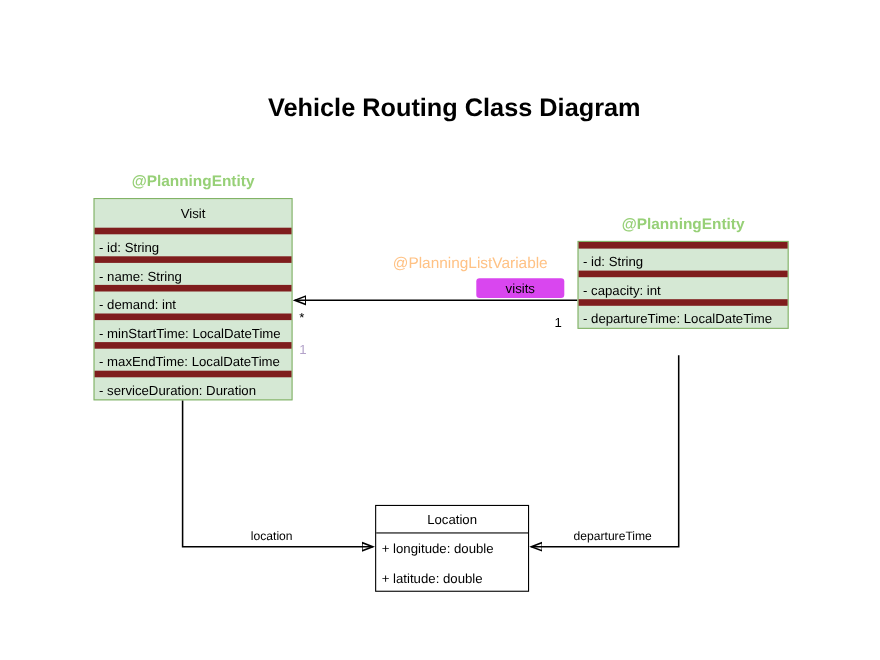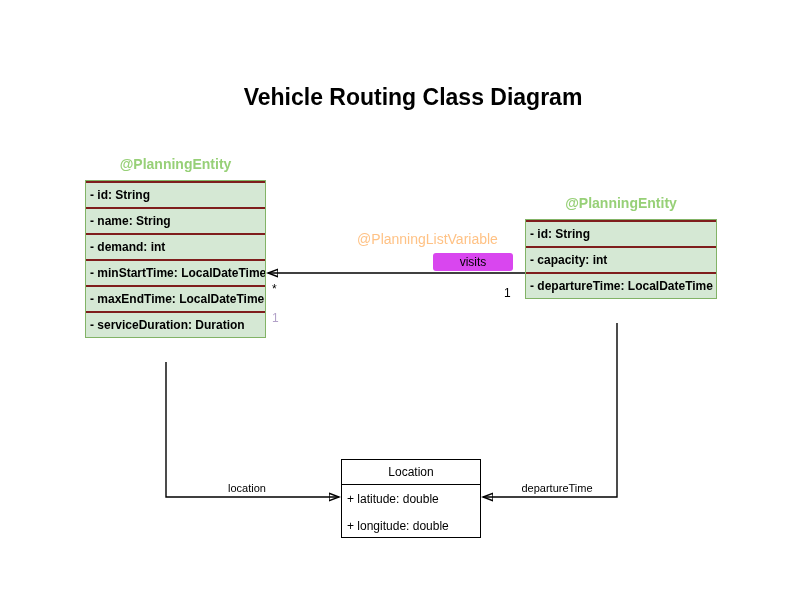--- a/index.html
+++ b/index.html
@@ -40,25 +40,24 @@
     font-size: 12px;
   }
   .uml-class .class-name {
     height: 26px;
     line-height: 26px;
     text-align: center;
   }
   .uml-class .attr-row {
     height: 26px;
     line-height: 25px;
-    border-top: 2px solid #7f1d1d;
+    border-top: 6px solid #7f1d1d;
     padding-left: 4px;
     white-space: nowrap;
     overflow: hidden;
-    font-weight: bold;
   }
   .uml-class-plain {
     border: 1px solid #000000;
     background: #ffffff;
     color: #000000;
     font-size: 12px;
   }
   .uml-class-plain .class-name {
     height: 25px;
     line-height: 25px;
@@ -108,40 +107,41 @@
     </defs>
     <path d="M525,273 H268" marker-end="url(#arrowhead)"></path>
     <path d="M166,362 V497 H339" marker-end="url(#arrowhead)"></path>
     <path d="M617,323 V497 H483" marker-end="url(#arrowhead)"></path>
   </svg>
 
   <div id="title" class="abs">Vehicle Routing Class Diagram</div>
 
   <div class="abs stereotype-green" style="left:85px; top:156px; width:181px;">@PlanningEntity</div>
   <div class="abs uml-class" style="left:85px; top:180px; width:181px;">
+    <div class="class-name">Visit</div>
     <div class="attr-row">- id: String</div>
     <div class="attr-row">- name: String</div>
     <div class="attr-row">- demand: int</div>
     <div class="attr-row">- minStartTime: LocalDateTime</div>
     <div class="attr-row">- maxEndTime: LocalDateTime</div>
     <div class="attr-row">- serviceDuration: Duration</div>
   </div>
 
   <div class="abs stereotype-green" style="left:525px; top:195px; width:192px;">@PlanningEntity</div>
   <div class="abs uml-class" style="left:525px; top:219px; width:192px;">
     <div class="attr-row">- id: String</div>
     <div class="attr-row">- capacity: int</div>
     <div class="attr-row">- departureTime: LocalDateTime</div>
   </div>
 
   <div class="abs uml-class-plain" style="left:341px; top:459px; width:140px; height:79px;">
     <div class="class-name">Location</div>
     <div class="attr-block">
+      <div class="attr-line">+ longitude: double</div>
       <div class="attr-line">+ latitude: double</div>
-      <div class="attr-line">+ longitude: double</div>
     </div>
   </div>
 
   <div class="abs stereotype-orange" style="left:340px; top:231px; width:175px;">@PlanningListVariable</div>
   <div id="visits-label" class="abs">visits</div>
   <div class="abs mult" style="left:272px; top:282px;">*</div>
   <div class="abs mult mult-secondary" style="left:272px; top:311px;">1</div>
   <div class="abs mult" style="left:504px; top:286px;">1</div>
 
   <div class="abs edge-label" style="left:207px; top:482px; width:80px;">location</div>

